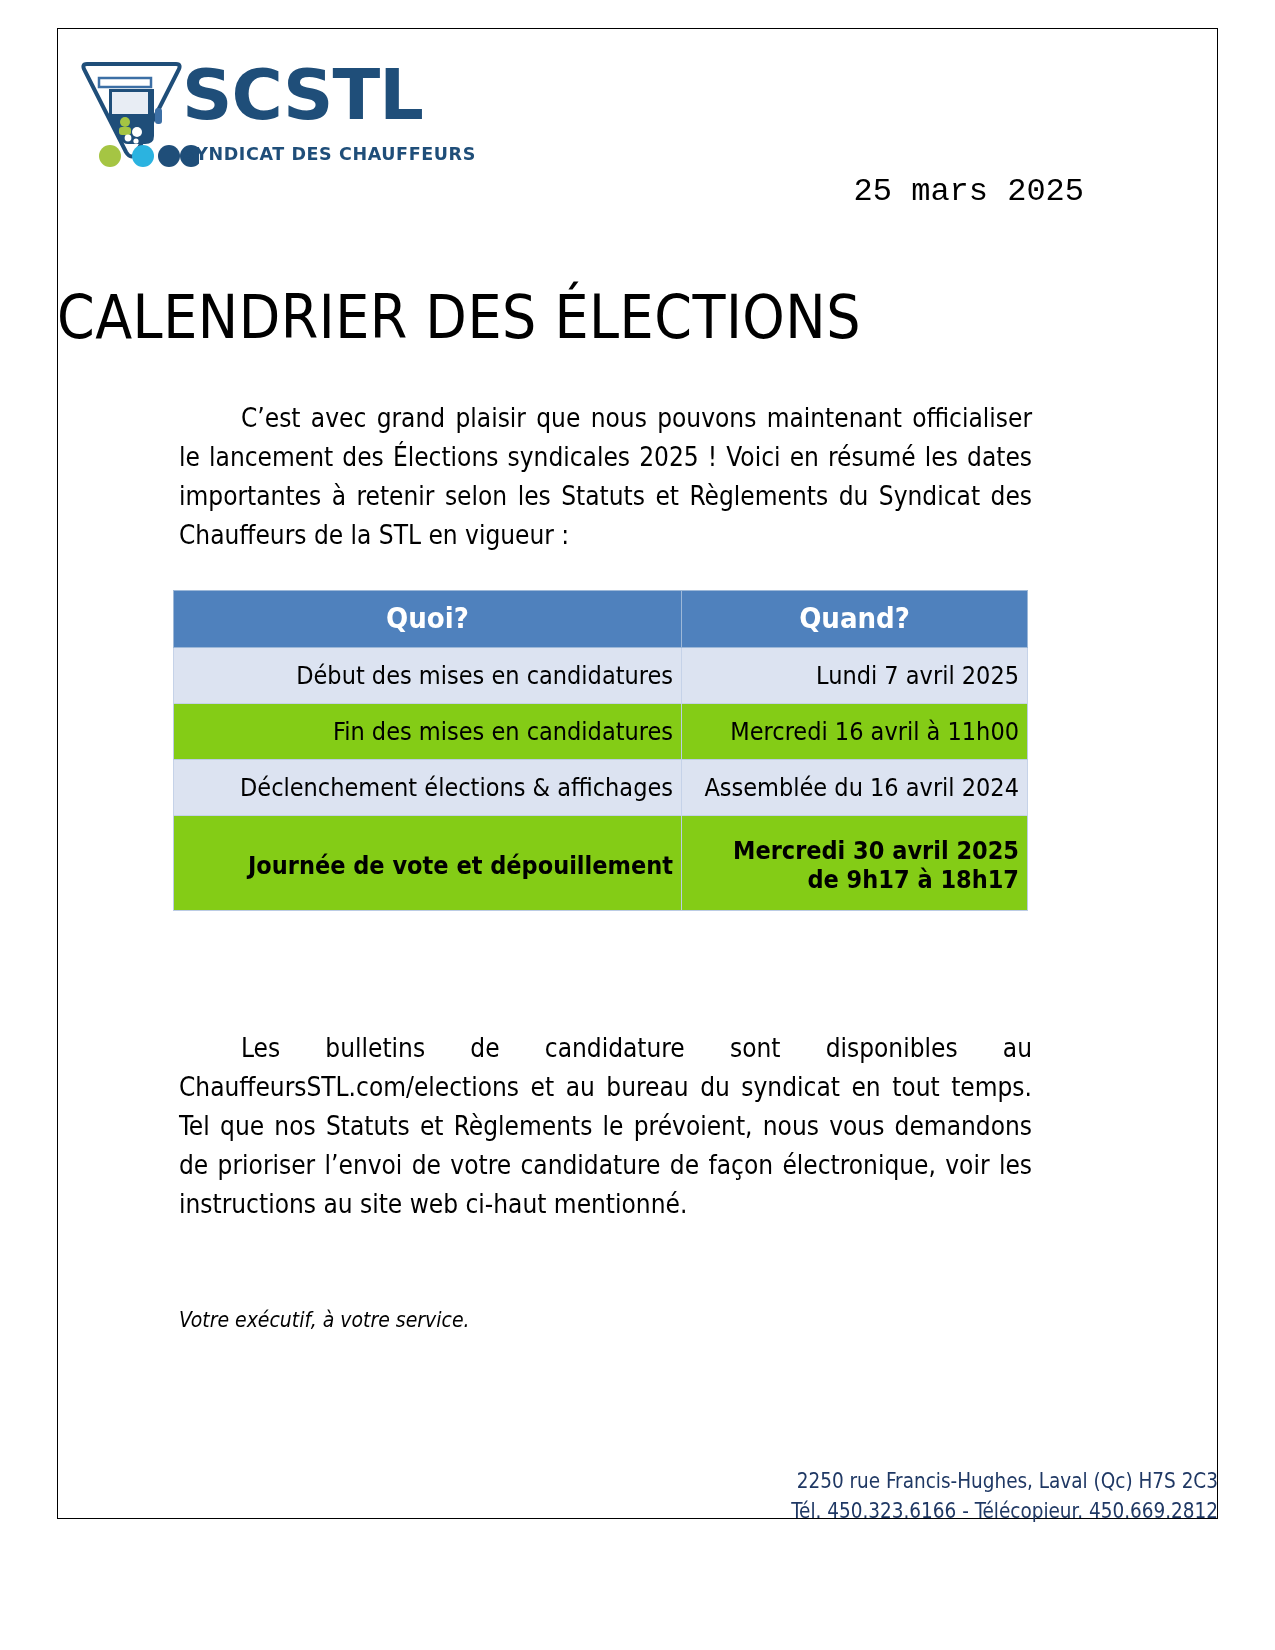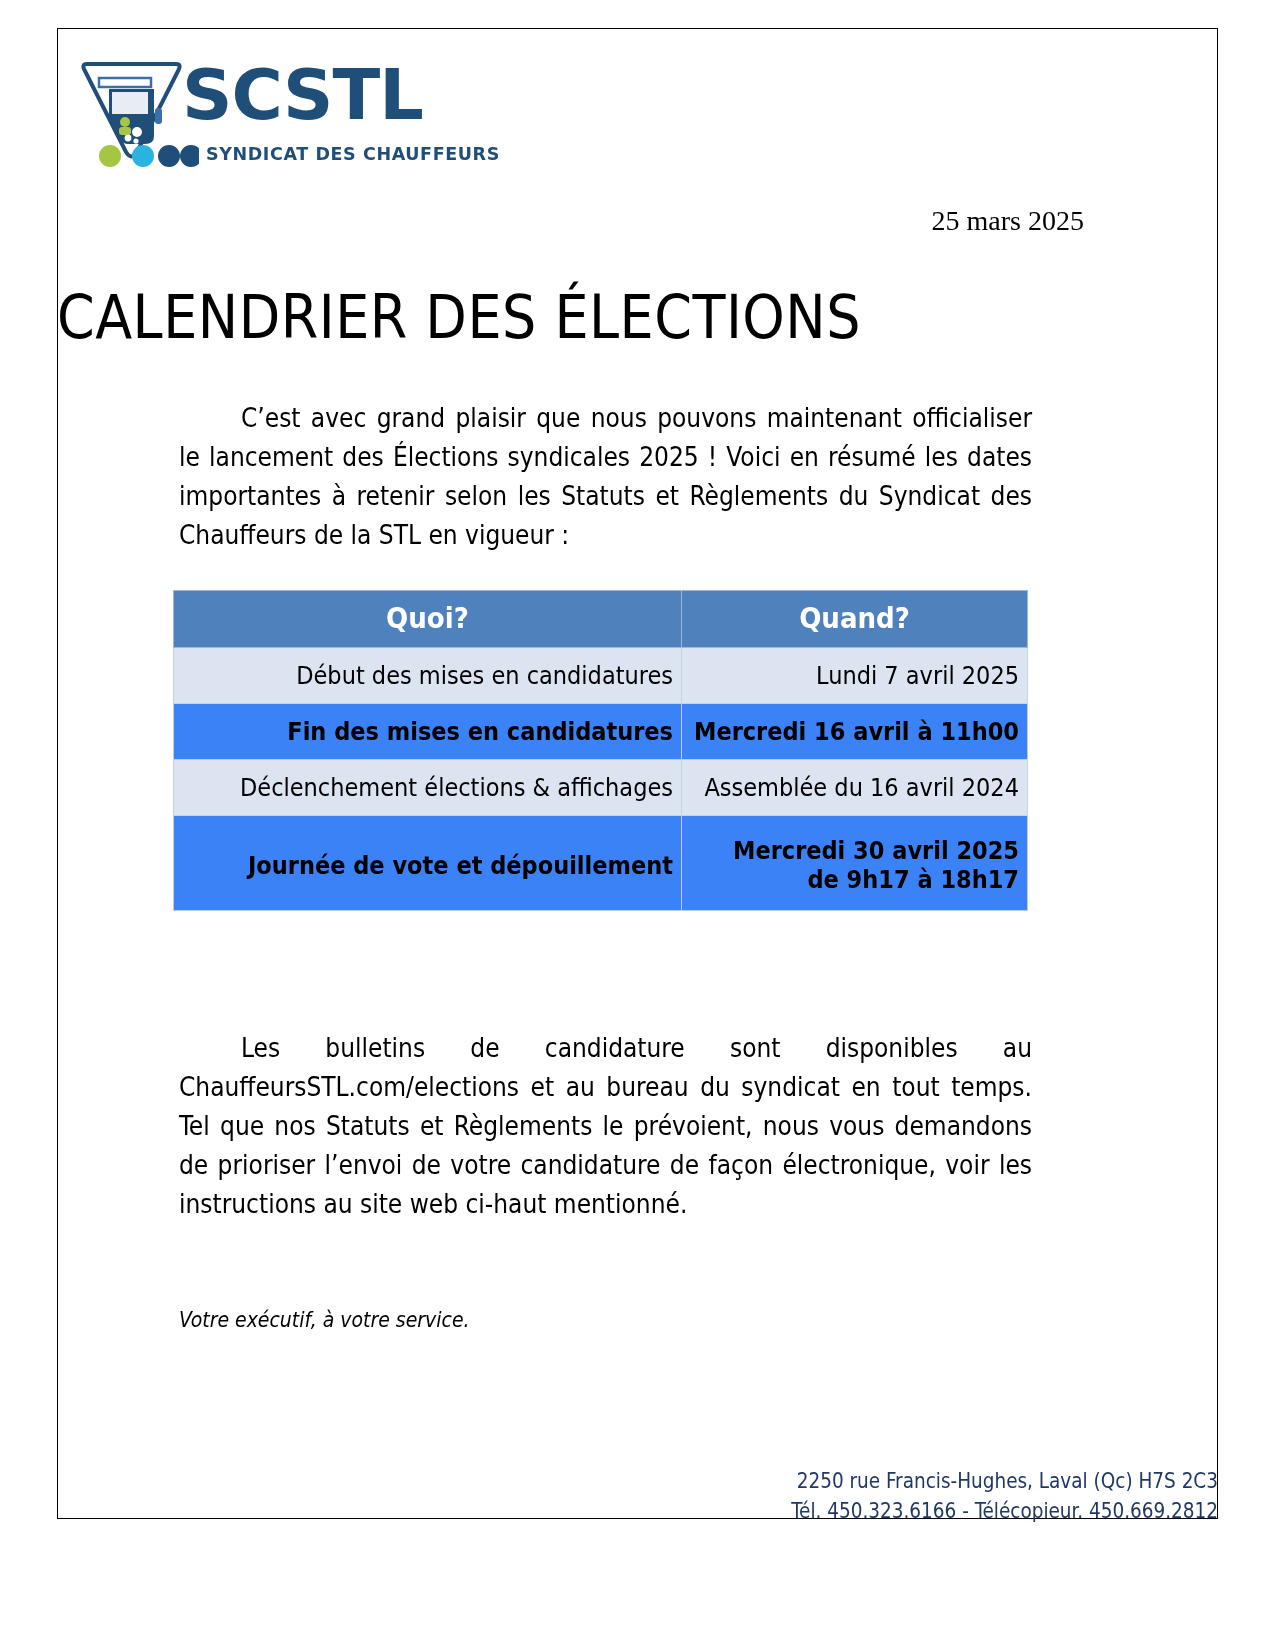--- a/index.html
+++ b/index.html
@@ -73,32 +73,30 @@
   .logo-tagline {
     position: absolute;
     left: 103px;
     top: 88px;
     font-family: "DejaVu Sans", "Liberation Sans", sans-serif;
     font-size: 17.5px;
     font-weight: bold;
     letter-spacing: 0.6px;
     color: #1F4E79;
     white-space: nowrap;
-    margin-left: 24px;
   }
 
   
   .doc-date {
     position: absolute;
     right: 134px;
     top: 145px;
-    font-family: Liberation Serif, serif;
-    font-size: 28px;
-    color: #000000;
-    margin-top: 32px;
+    font-family: Liberation Mono, monospace;
+    font-size: 32px;
+    color: #000000;
   }
 
   
   .doc-title {
     position: absolute;
     left: 0;
     right: 0;
     top: 218px;
     text-align: left;
     font-family: "DejaVu Sans Condensed", "Liberation Sans Narrow", "Liberation Sans", sans-serif;
@@ -158,22 +156,21 @@
     color: #000000;
     padding: 13px 8px;
     border: 1px solid #BCCCE4;
     vertical-align: middle;
   }
   .cal-table tr.row-alt td {
     background: #DCE3F1;
     border-color: #C5D2E8;
   }
   .cal-table tr.row-plain td {
-    background: #3b82f6;
-    font-weight: bold;
+    background: #84cc16;
   }
   .cal-table td.bold-cell {
     font-weight: bold;
   }
   .cal-table tr.row-last td {
     padding-top: 20px;
     padding-bottom: 16px;
   }
   .when-line2 { display: block; }
 

